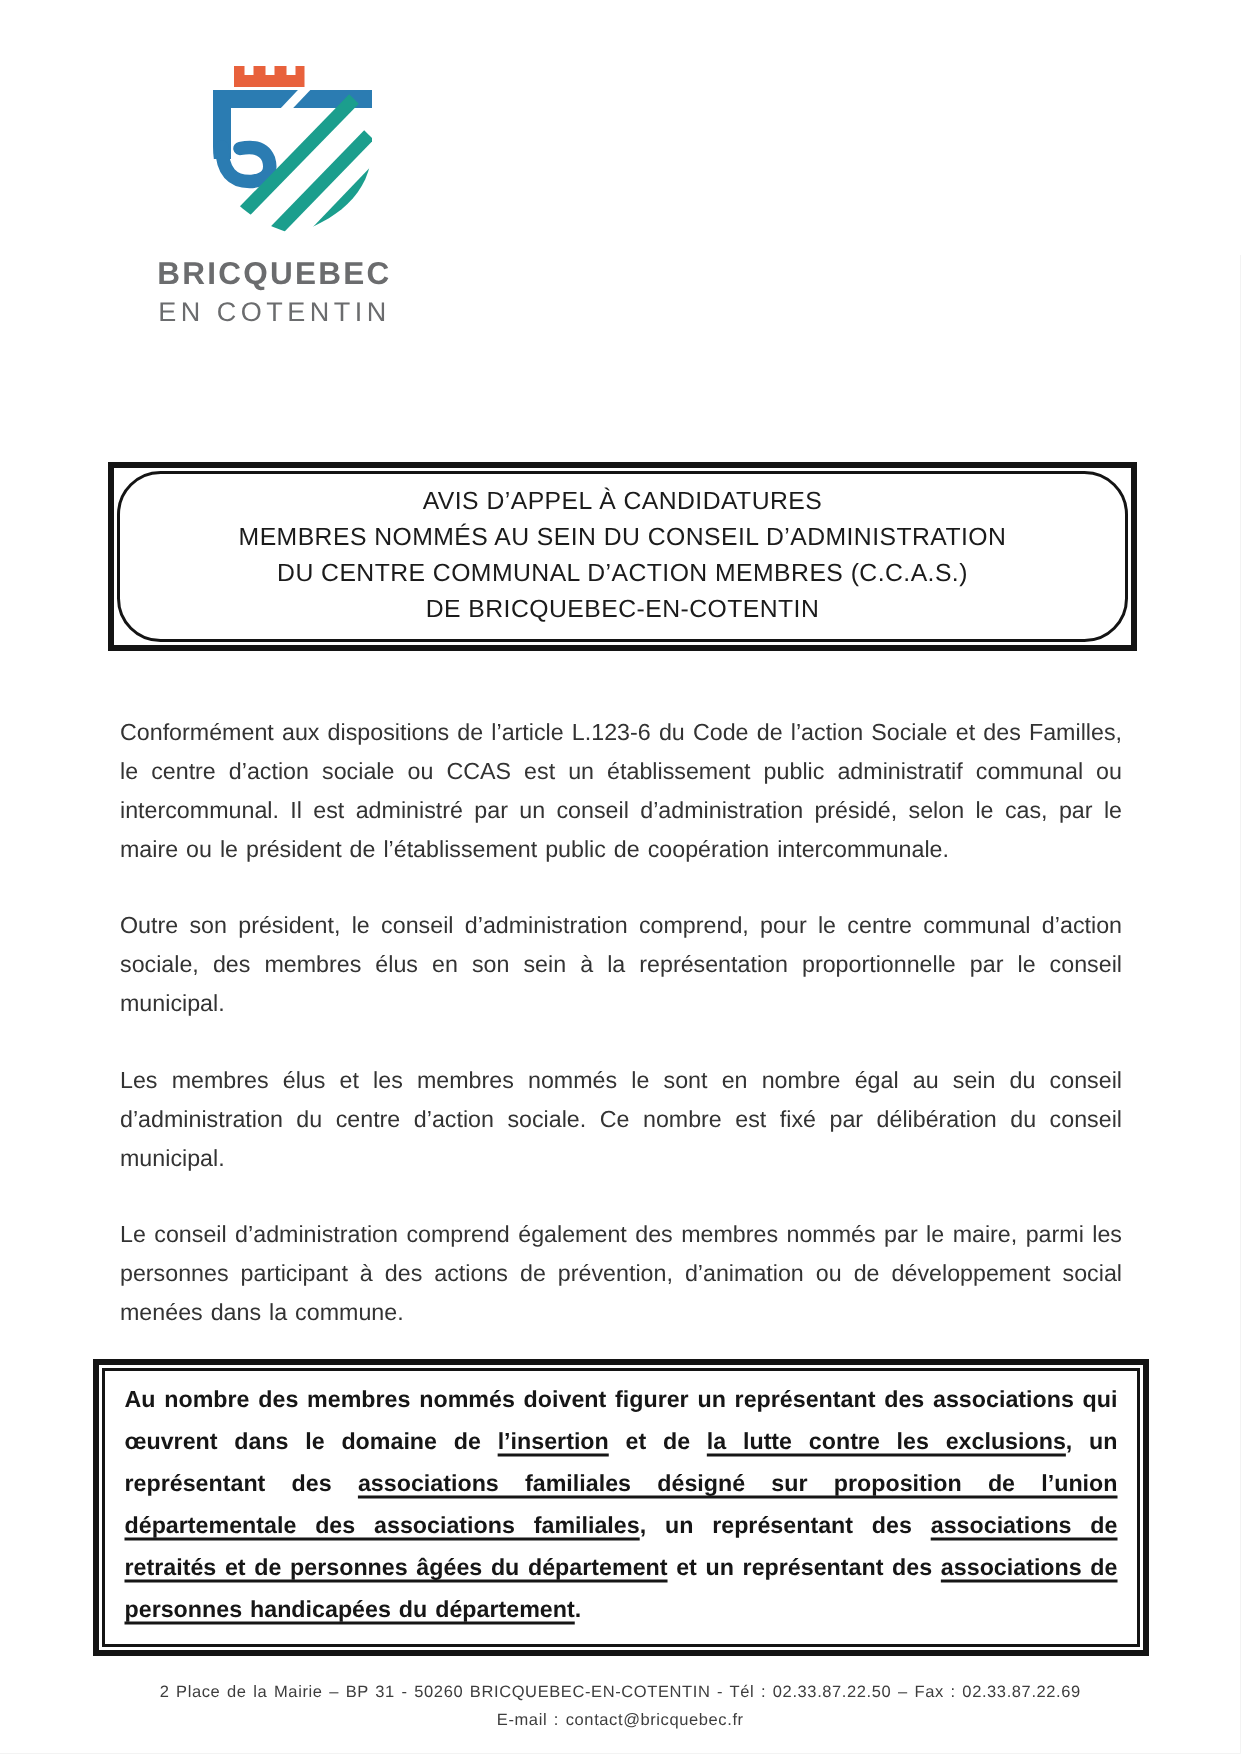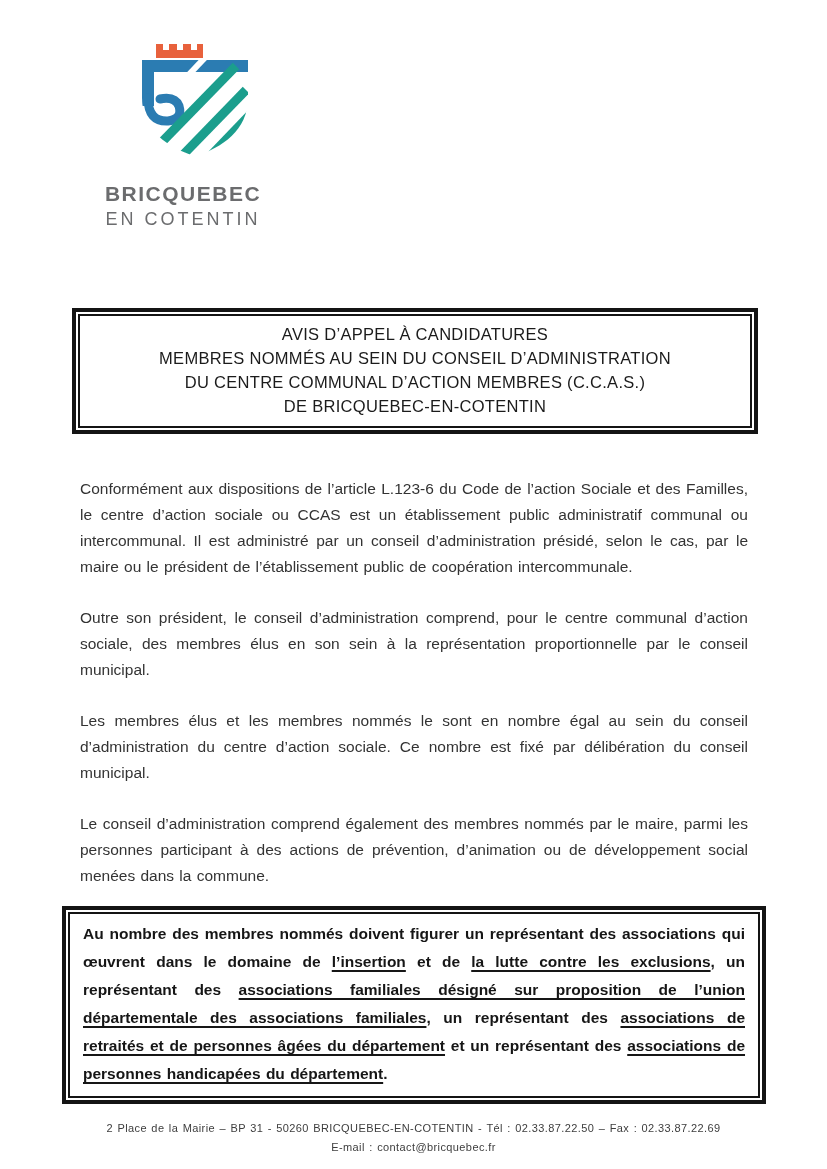--- a/index.html
+++ b/index.html
@@ -10,40 +10,40 @@
     background:#ffffff;
     font-family:"Liberation Sans", sans-serif;
     color:#2f2f2f;
     overflow:hidden;
   }
 
   
   .logo{position:absolute;top:38px;left:98px;width:170px;text-align:center;}
   .logo svg{display:block;margin-left:42px;}
   .logo-title{
-    margin-top:24px;
+    margin-top:13px;
     font-size:21px;font-weight:700;letter-spacing:1.5px;
     color:#6b6c6e;
   }
   .logo-sub{
     margin-top:3px;
     font-size:18px;font-weight:400;letter-spacing:3px;
     color:#6b6c6e;
   }
   .c-crown{fill:#e8613c;}
   .c-blue{stroke:#2b7cb2;}
   .c-teal{stroke:#1b9e8d;}
   .c-bluefill{fill:#2b7cb2;}
 
   
   .dbox{position:absolute;border:4px solid #141414;background:#fff;}
   .dbox-inner{margin:2px;border:2px solid #141414;}
 
   .title-box{left:72px;top:308px;width:686px;box-sizing:border-box;}
-  .title-box .dbox-inner{padding:6px 8px 8px 8px;}
+  .title-box .dbox-inner{padding:6px 8px 8px 8px;border-radius:29px;}
   .title-line{
     text-align:center;
     font-size:16.5px;line-height:24px;
     letter-spacing:0.3px;
     color:#1b1b1b;font-weight:400;
     white-space:nowrap;
   }
 
   
   .body-text{position:absolute;left:80px;top:476px;width:668px;}

